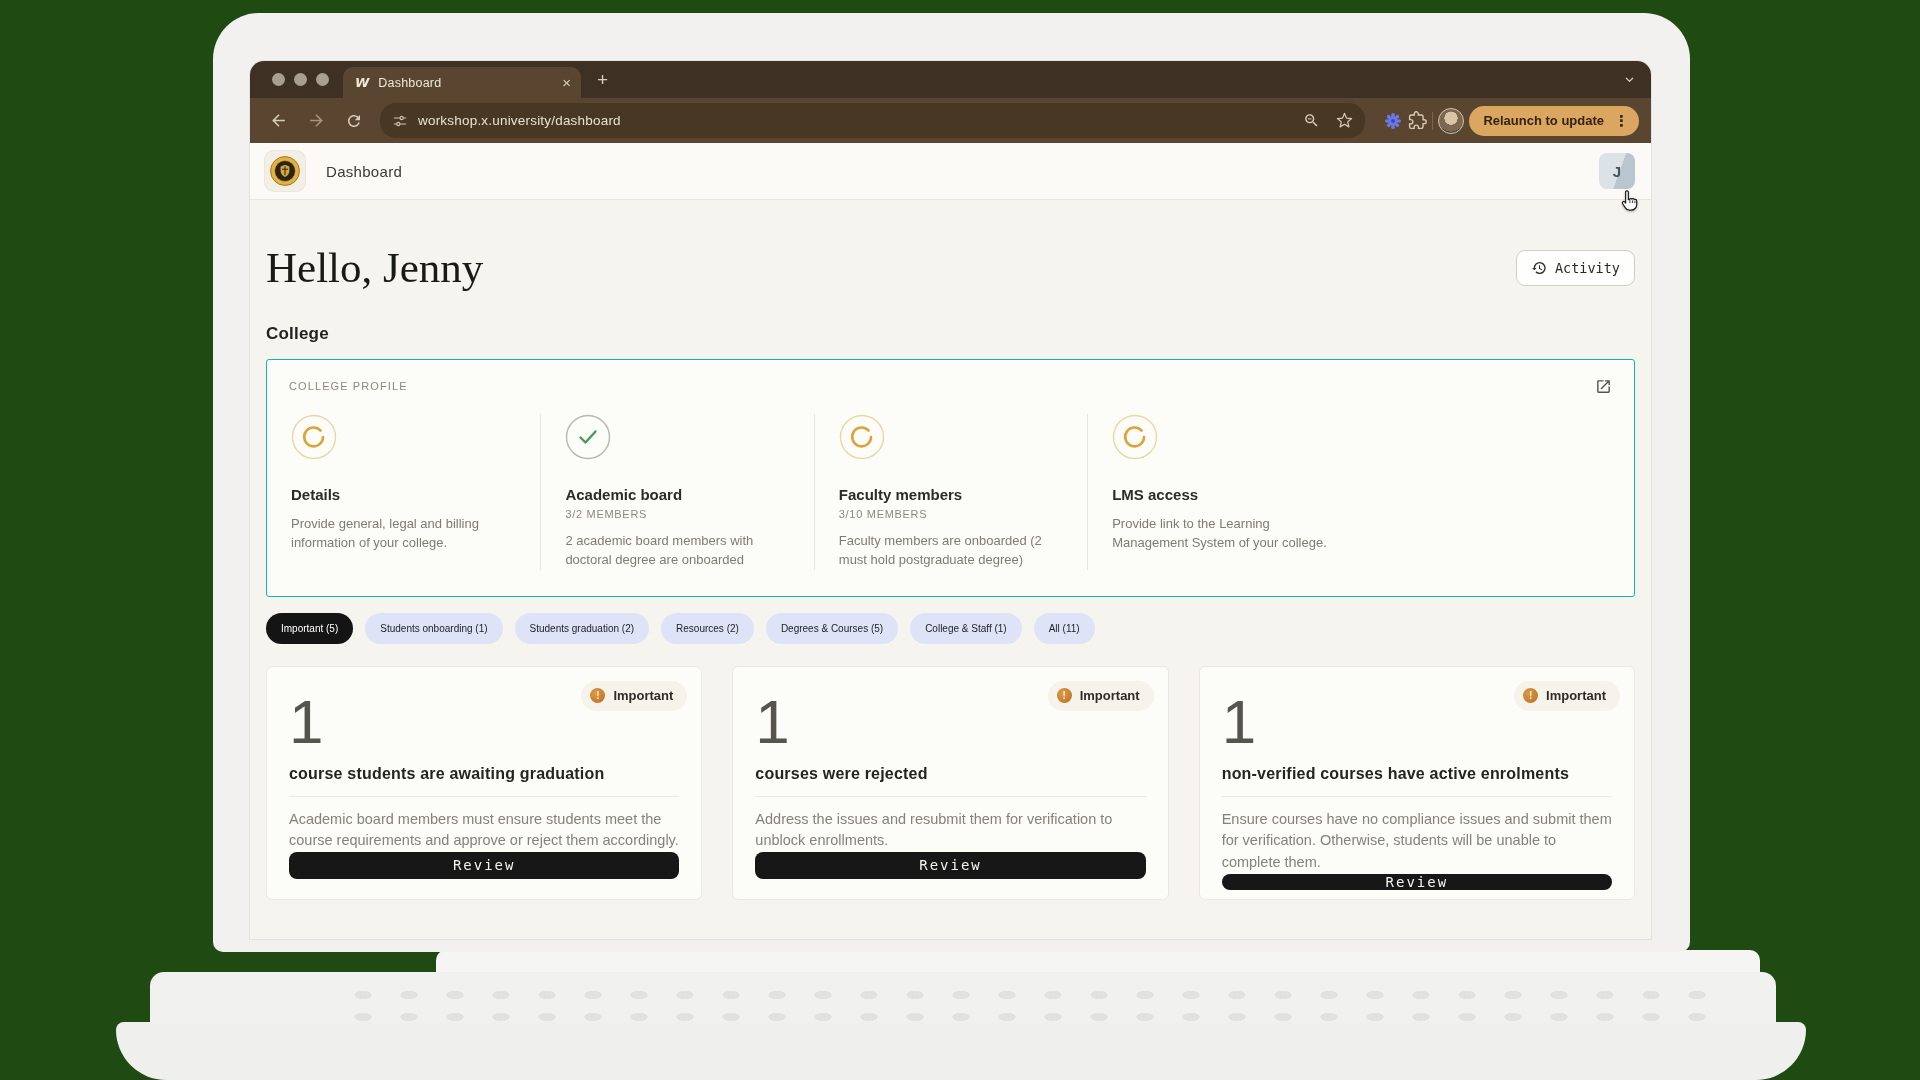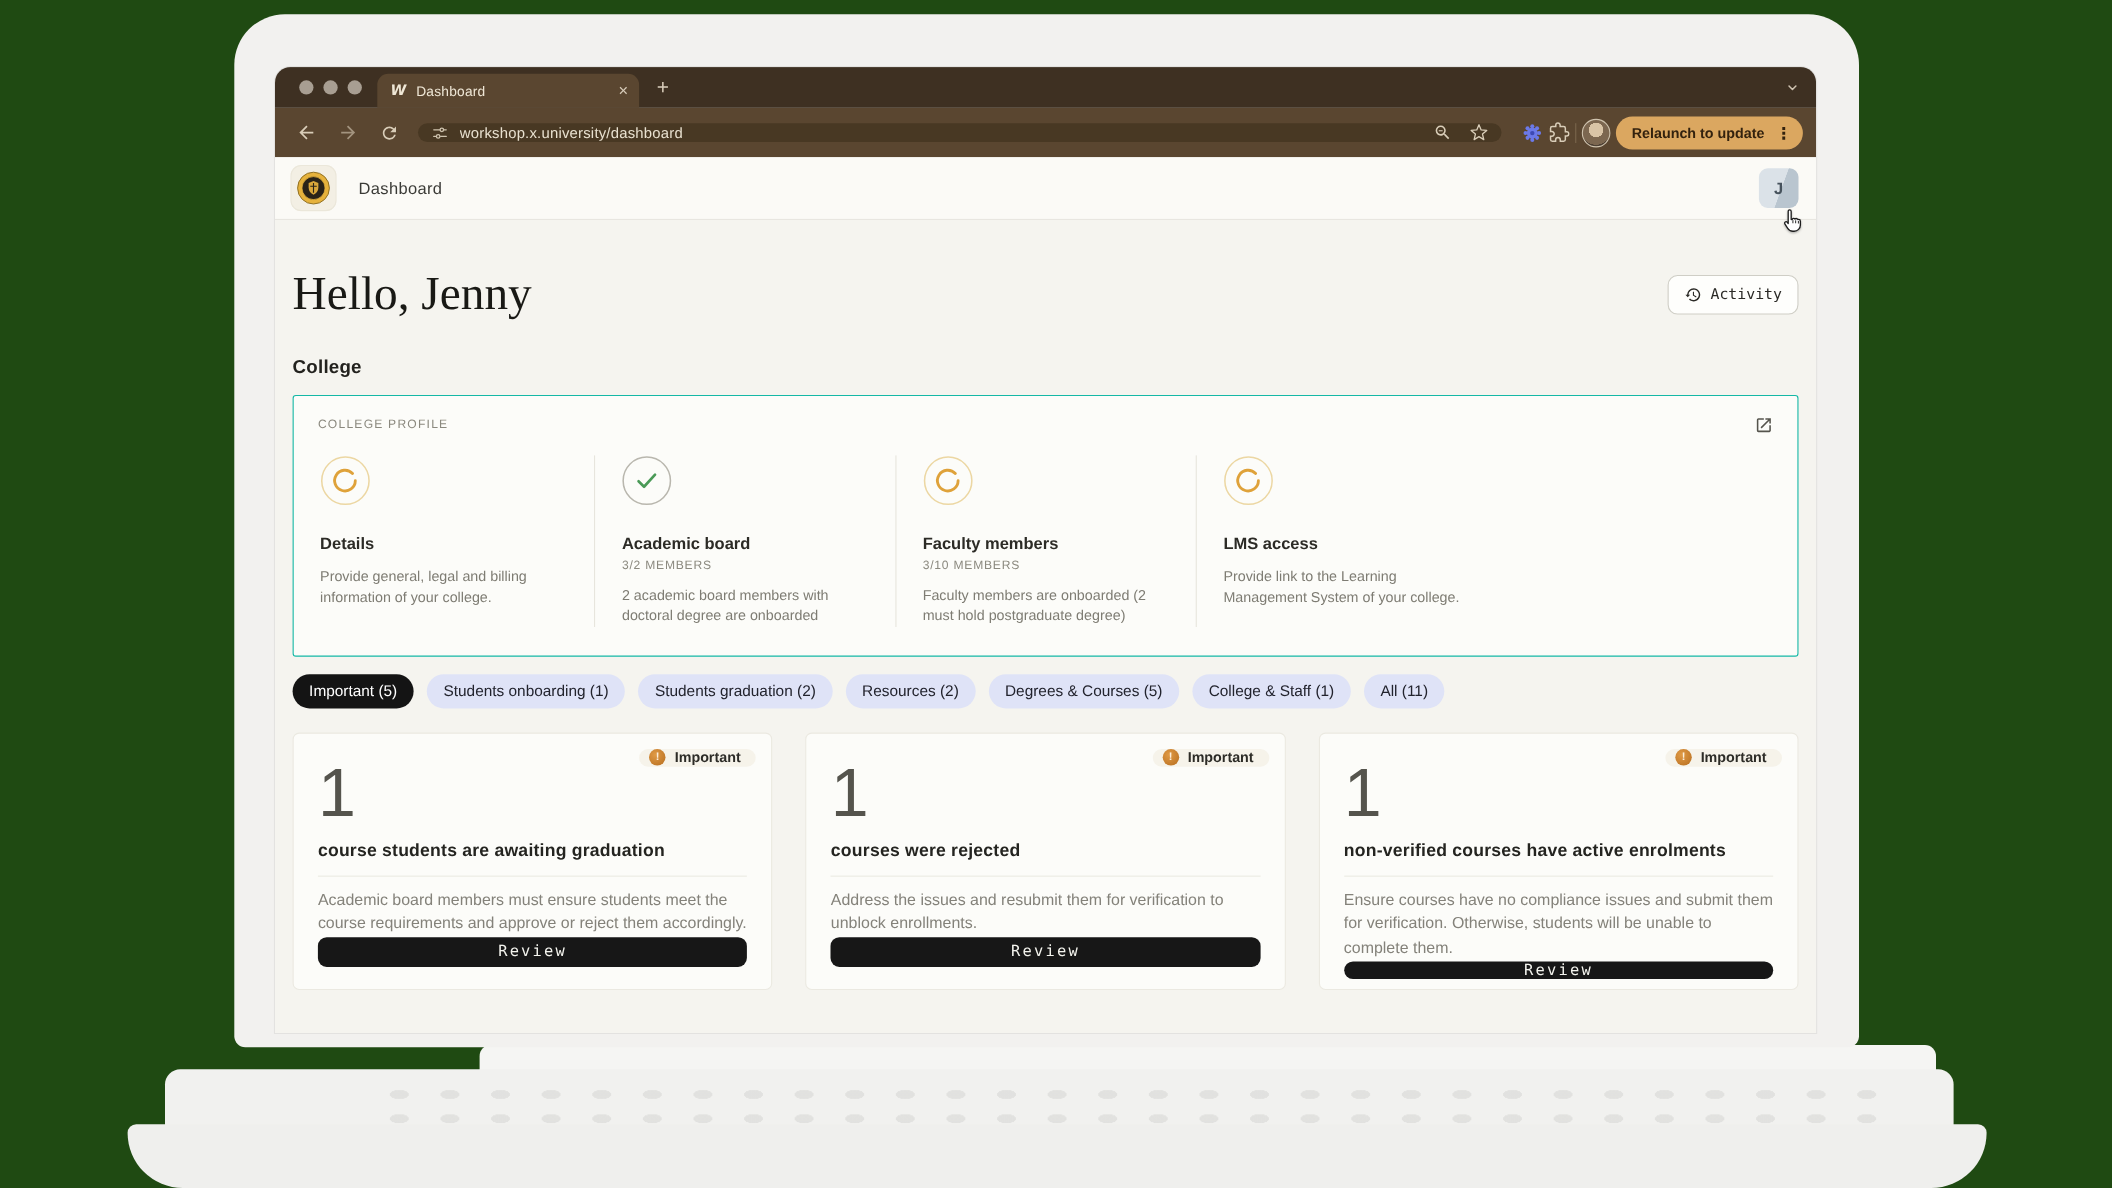--- a/index.html
+++ b/index.html
@@ -54,21 +54,21 @@
   .tab-close { color:#d8ccba; font-size:15px; line-height:1; cursor:default; }
   .newtab-btn { color:#d8ccba; font-size:19px; margin-left:16px; }
   .tabstrip-chevron { position:absolute; right:14px; top:11px; color:#cfc3b1; }
   .toolbar {
     height:45px; background:#5a4630; display:flex; align-items:center;
     padding:0 12px; gap:6px; flex:none;
   }
   .nav-ico { width:32px; height:32px; display:flex; align-items:center; justify-content:center; color:#d9cdb8; flex:none; }
   .nav-ico.dim { color:#a3947f; }
   .urlbar {
-    height:17px; background:#483823; border-radius:16px; flex:1;
+    height:35px; background:#483823; border-radius:16px; flex:1;
     display:flex; align-items:center; padding:0 12px; gap:10px; margin:0 4px;
     min-width:0;
   }
   .url-text { color:#e9e1d0; font-size:13.5px; flex:1; letter-spacing:0.2px; white-space:nowrap; overflow:hidden; }
   .urlbar .tail { display:flex; gap:16px; color:#d9cdb8; }
   .toolbar-right { display:flex; align-items:center; gap:5px; padding-left:8px; }
   .sep { width:1px; height:18px; background:#7a664d; }
   .avatar-photo {
     width:26px; height:26px; border-radius:50%;
     background:radial-gradient(circle at 50% 38%, #d9c4a6 0 34%, #7c6750 35% 70%, #4e4134 71%);
@@ -117,30 +117,30 @@
   .step + .step { border-left:1px solid #e7e5dd; }
   .step-icon { width:46px; height:46px; }
   .step-name { margin-top:26px; font-size:15px; font-weight:700; color:#2c2b26; }
   .step-members { margin-top:5px; font-size:11px; color:#8b897f; letter-spacing:0.7px; }
   .step-members:empty { display:none; }
   .step-desc { margin-top:12px; font-size:13px; line-height:1.45; color:#7e7c73; max-width:240px; }
   .actions-title { margin-top:30px; font-size:20px; font-weight:700; color:#1e1d19; }
   .chips { margin-top:16px; display:flex; gap:12px; }
   .chip {
     height:31px; border-radius:16px; background:#dfe3f7; color:#22232d;
-    display:flex; align-items:center; padding:0 15px; font-size:14px; white-space:nowrap;
+    display:flex; align-items:center; padding:0 15px; font-size:10px; white-space:nowrap;
   }
   .chip.active { background:#141414; color:#ffffff; }
   .action-cards { margin-top:22px; display:grid; grid-template-columns:repeat(3,1fr); gap:30px; }
   .action-card {
     background:#fcfcf9; border:1px solid #ebe9e1; border-radius:6px;
     padding:18px 22px 20px; height:234px; display:flex; flex-direction:column; position:relative;
   }
   .badge {
-    position:absolute; right:14px; top:14px; height:16px; border-radius:15px; background:#f6f3ea;
+    position:absolute; right:14px; top:14px; height:30px; border-radius:15px; background:#f6f3ea;
     display:flex; align-items:center; gap:8px; padding:0 14px 0 9px;
     font-size:13px; font-weight:700; color:#2d2c27;
   }
   .badge-dot {
     width:15px; height:15px; border-radius:50%;
     background:radial-gradient(circle at 38% 35%, #e09a45, #b66d1f); flex:none; position:relative;
   }
   .badge-dot::after { content:"!"; position:absolute; inset:0; color:#fbeeda; font-size:10px; font-weight:700; text-align:center; line-height:15px; }
   .big-count { font-size:62px; font-weight:300; color:#55544d; line-height:1; margin-top:6px; font-family:"Liberation Sans","DejaVu Sans",sans-serif; }
   .card-title { margin-top:12px; font-size:16px; font-weight:700; color:#242420; letter-spacing:0.2px; }

